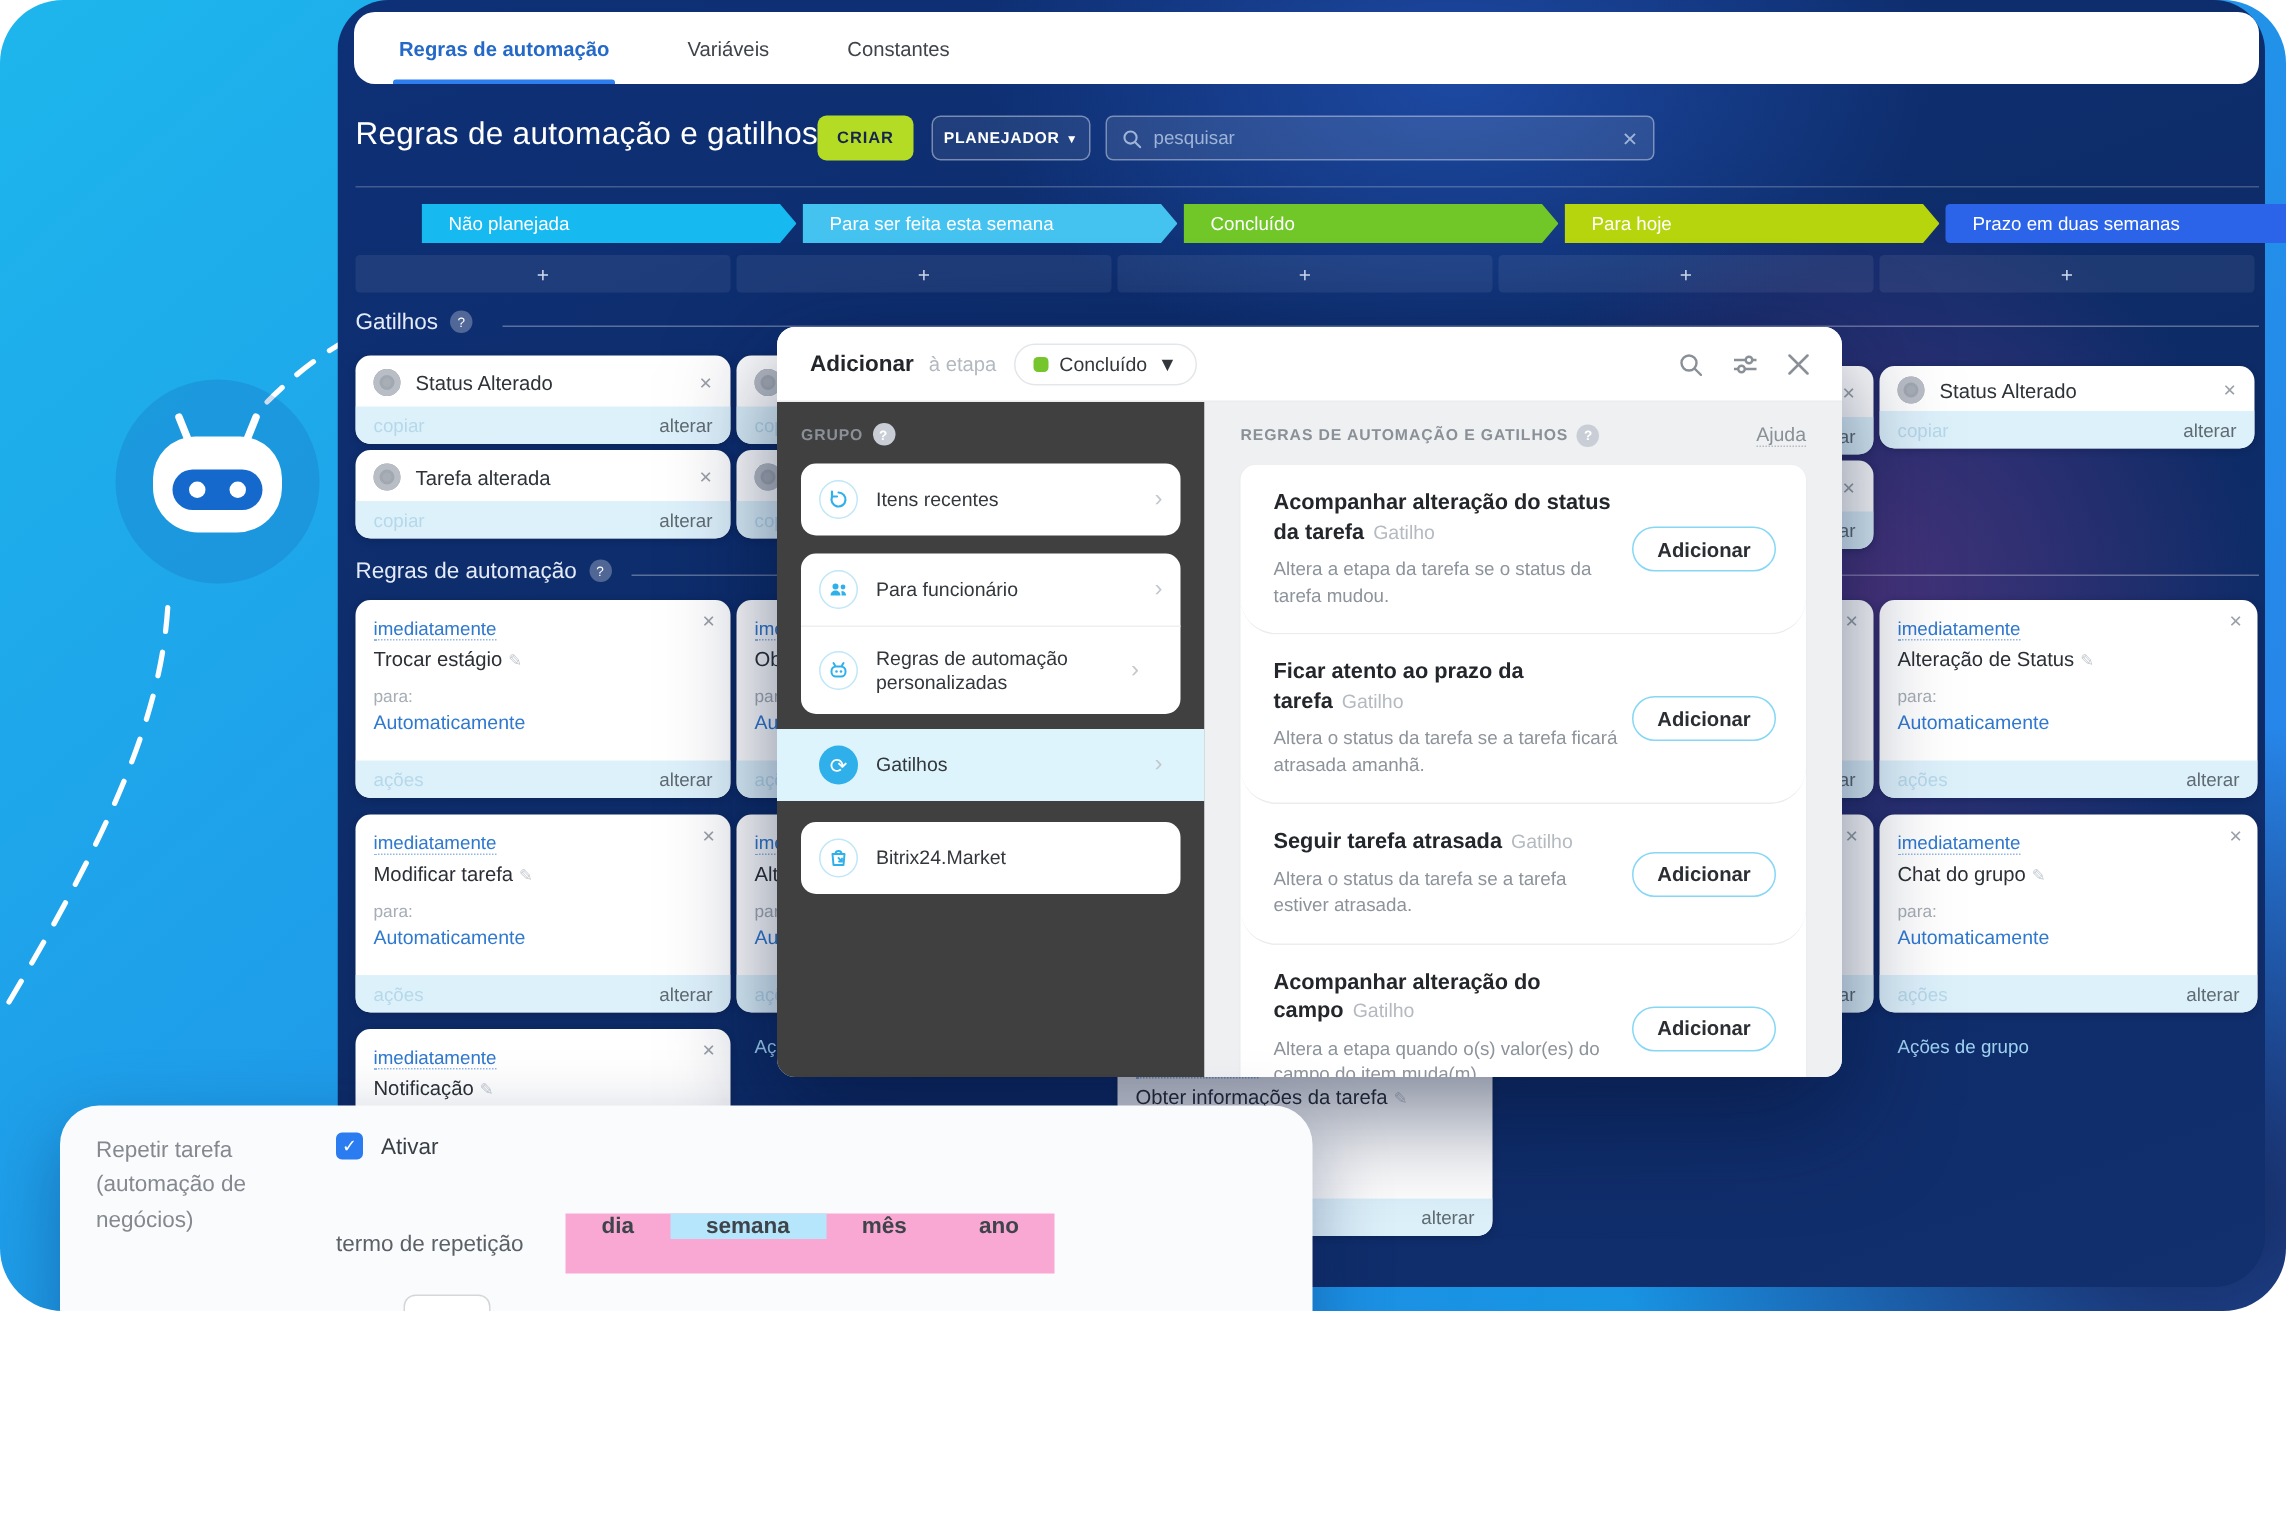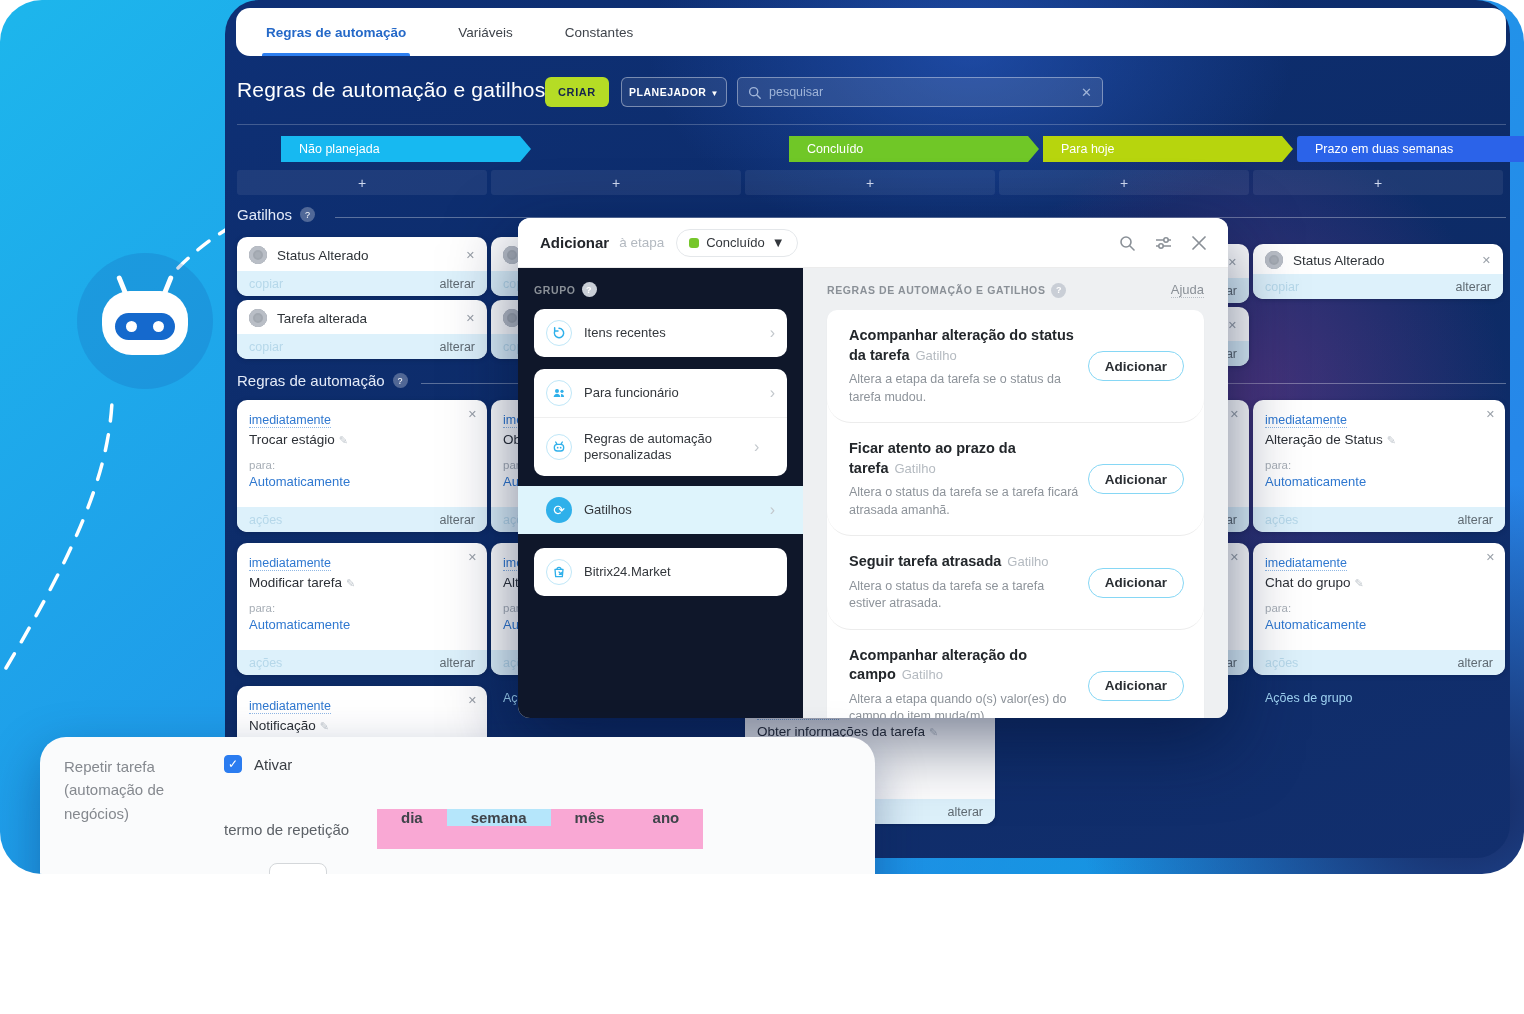--- a/index.html
+++ b/index.html
@@ -84,21 +84,21 @@
     box-shadow:0 24px 70px rgba(4,18,55,0.55); background:#eef0f2; z-index:30; }
   .m-head { position:absolute; left:0; top:0; right:0; height:50px; background:#fff; display:flex; align-items:center; padding:0 22px; border-bottom:1px solid #ececec;}
   .m-title { font-size:15px; font-weight:bold; color:#23262b; }
   .m-sub { font-size:13.5px; color:#b3b9c0; margin-left:10px; }
   .stage-chip { display:flex; align-items:center; gap:7px; margin-left:12px; height:28px; padding:0 12px; border:1px solid #e4e7ea; border-radius:15px; background:#fff; }
   .chip-sq { width:10px; height:10px; border-radius:3px; background:#76c62b; }
   .stage-chip span { font-size:13px; color:#33373c; }
   .chip-caret { font-size:8px; color:#a6acb3; }
   .m-icons { margin-left:auto; display:flex; align-items:center; gap:20px; color:#8a9097; }
   
-  .m-left { position:absolute; left:0; top:50px; width:285px; bottom:0; background:#0f172a; padding:14px 16px; }
+  .m-left { position:absolute; left:0; top:50px; width:285px; bottom:0; background:#404040; padding:14px 16px; }
   .panel-hdr { font-size:10.5px; font-weight:bold; color:#8a9097; letter-spacing:0.6px; display:flex; align-items:center; gap:6px; margin-bottom:12px; }
   .g-card { background:#fff; border-radius:10px; }
   .g-row { display:flex; align-items:center; padding:0 12px; min-height:48px; }
   .g-row .lbl { flex:1; font-size:13px; color:#33373c; font-weight:500; line-height:1.25; }
   .g-row .chev { color:#c3c8cd; font-size:16px; }
   .g-div { height:1px; background:#efefef; margin:0 0; }
   .gicon { width:26px; height:26px; border-radius:50%; margin-right:12px; flex:none; display:flex; align-items:center; justify-content:center; }
   .gicon.outline { border:1.5px solid #bfe7f8; }
   .gicon.fill { background:#2fb0ea; color:#fff; font-size:14px; }
   .g-selected { margin:10px -16px 0 -16px; padding:0 28px 0 28px; background:#def4fc; }
@@ -184,20 +184,23 @@
           <path d="M11 11 L15 15" stroke="#9fb4d8" stroke-width="1.7" stroke-linecap="round"></path>
         </svg>
       <input type="text" placeholder="pesquisar" style="">
       <span class="search-x">✕</span>
     </div>
     <div class="hdr-divider"></div>
 
     <div class="stage" style="left: 12px; background-color: rgb(23, 185, 241);">
         <span>Não planejada</span>
       </div>
+    <div class="stage" style="left: 266px; background-color: rgb(69, 195, 240);">
+        <span>Para ser feita esta semana</span>
+      </div>
     <div class="stage" style="left: 520px; background-color: rgb(112, 199, 39);">
         <span>Concluído</span>
       </div>
     <div class="stage last" style="left: 1028px; background-color: rgb(43, 99, 233);">
         <span>Prazo em duas semanas</span>
       </div>
     <div class="stage" style="left: 774px; background-color: rgb(183, 213, 13);">
         <span>Para hoje</span>
       </div>
 

